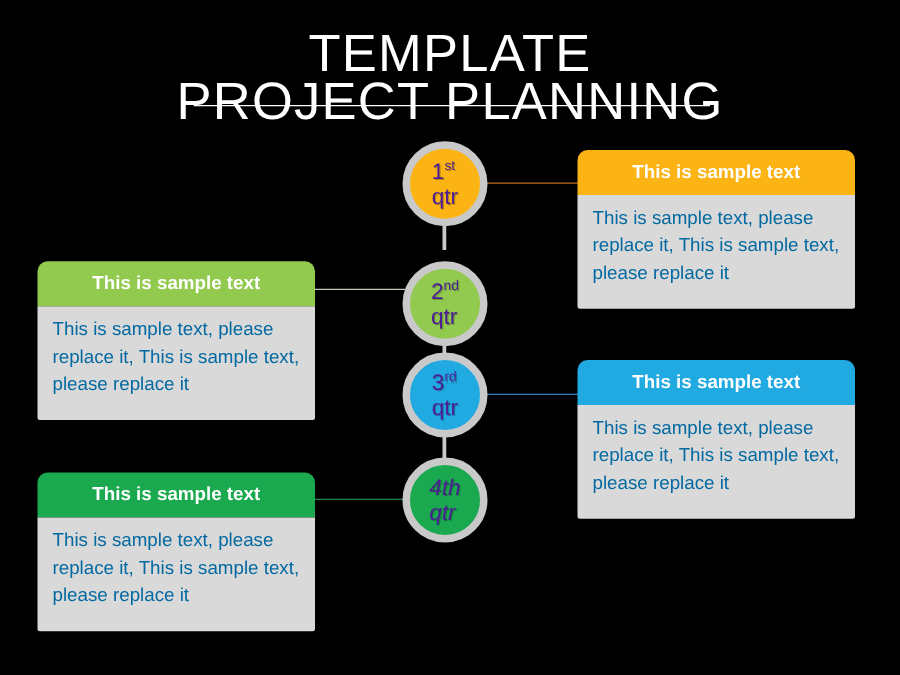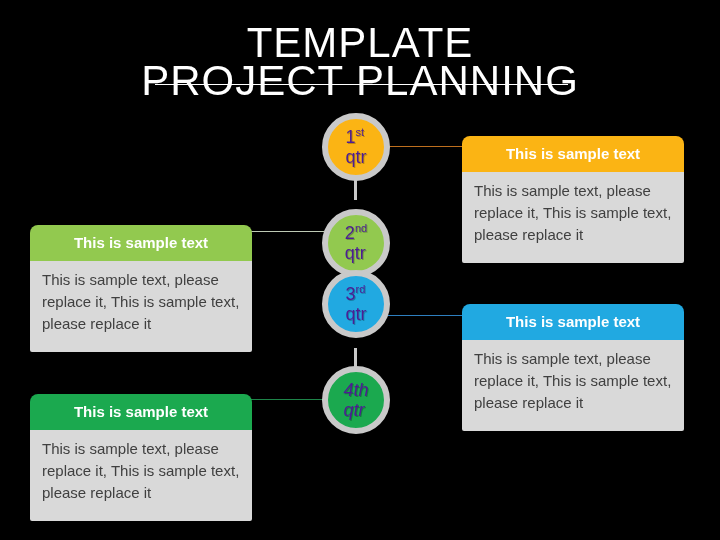--- a/index.html
+++ b/index.html
@@ -40,21 +40,21 @@
     width: 56px; height: 56px;
     border: 6px solid #C9C9C9;
     border-radius: 50%;
     z-index: 5;
     display: flex;
     align-items: center;
     justify-content: center;
   }
   .q1 { top: 113px; }
   .q2 { top: 209px; }
-  .q3 { top: 270px; }
+  .q3 { top: 282px; }
   .q4 { top: 366px; font-style: italic; }
   .qlabel {
     text-align: left;
     color: #4c1d95;
     font-size: 18px;
     line-height: 20px;
     text-shadow: 1px 1px 0 rgba(0,0,0,0.25);
   }
   .qlabel sup { font-size: 11px; line-height: 0; }
   .qnum, .qunit { display: block; }
@@ -93,26 +93,25 @@
   .co-q4 { left: 30px;  top: 378px; }
 
   .callout-header {
     height: 36px;
     border-radius: 8px 8px 0 0;
     color: #ffffff;
     font-size: 15px;
     font-weight: 700;
     line-height: 36px;
     text-align: center;
-    margin-top: 16px;
   }
   .callout-body {
     height: 83px;
     background: #D9D9D9;
-    color: #404040;
+    color: #0369a1;
     font-size: 15px;
     line-height: 22px;
     padding: 8px 12px 0 12px;
     border-radius: 0 0 2px 2px;
   }
 </style>
 </head>
 <body>
 
 <div class="slide">

